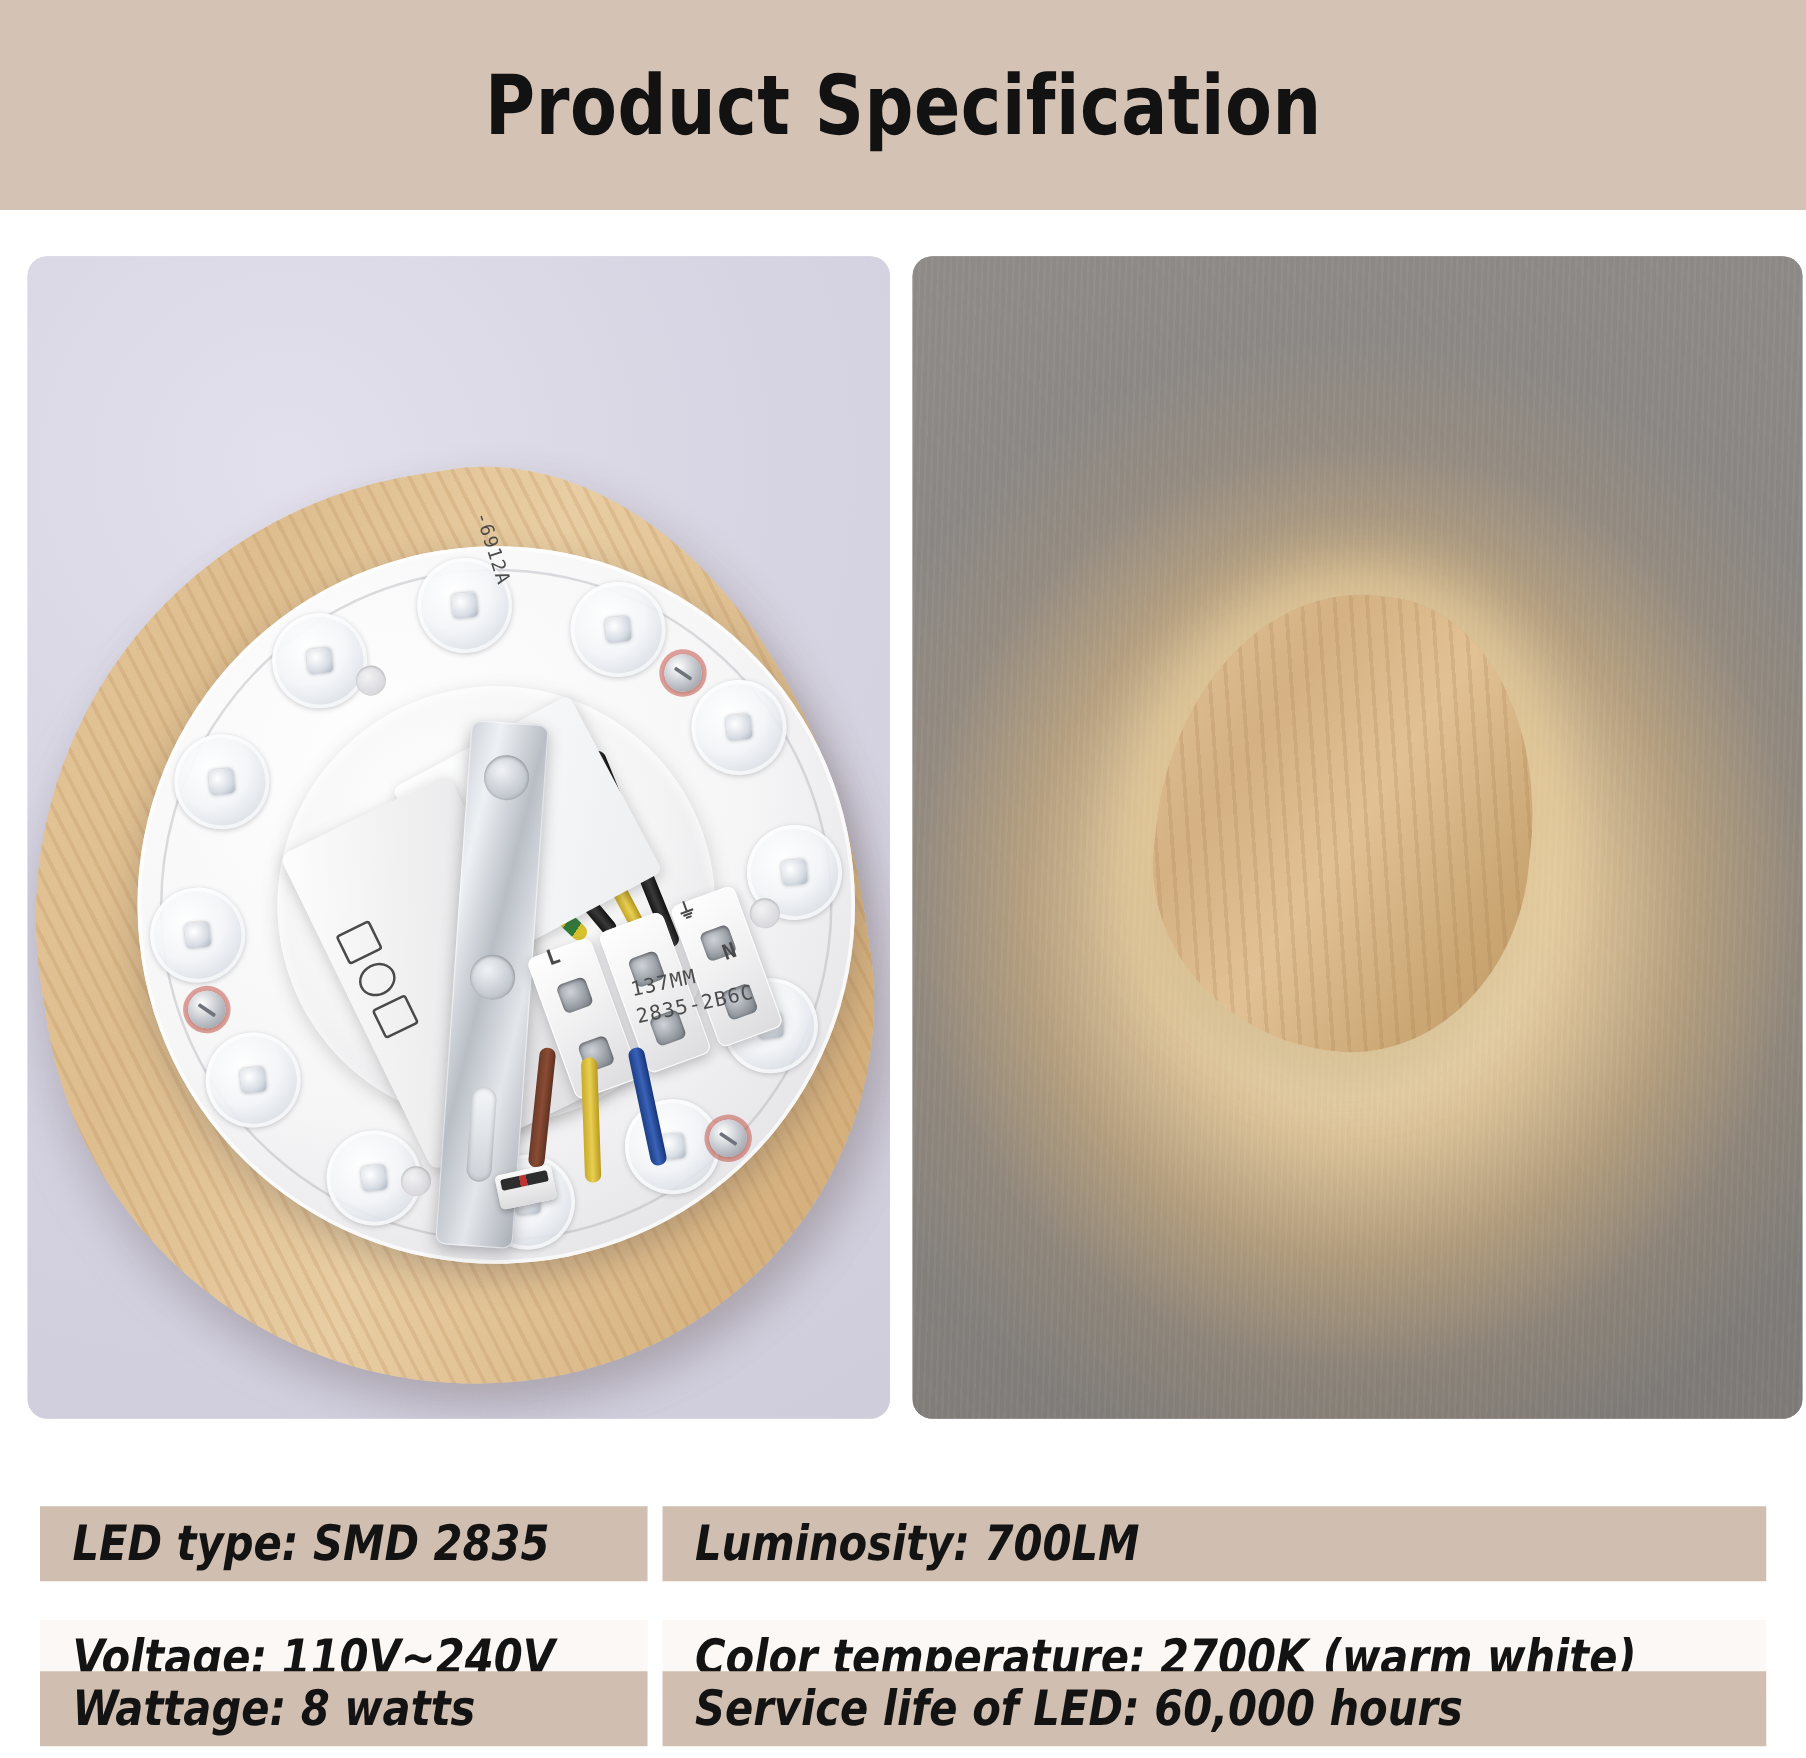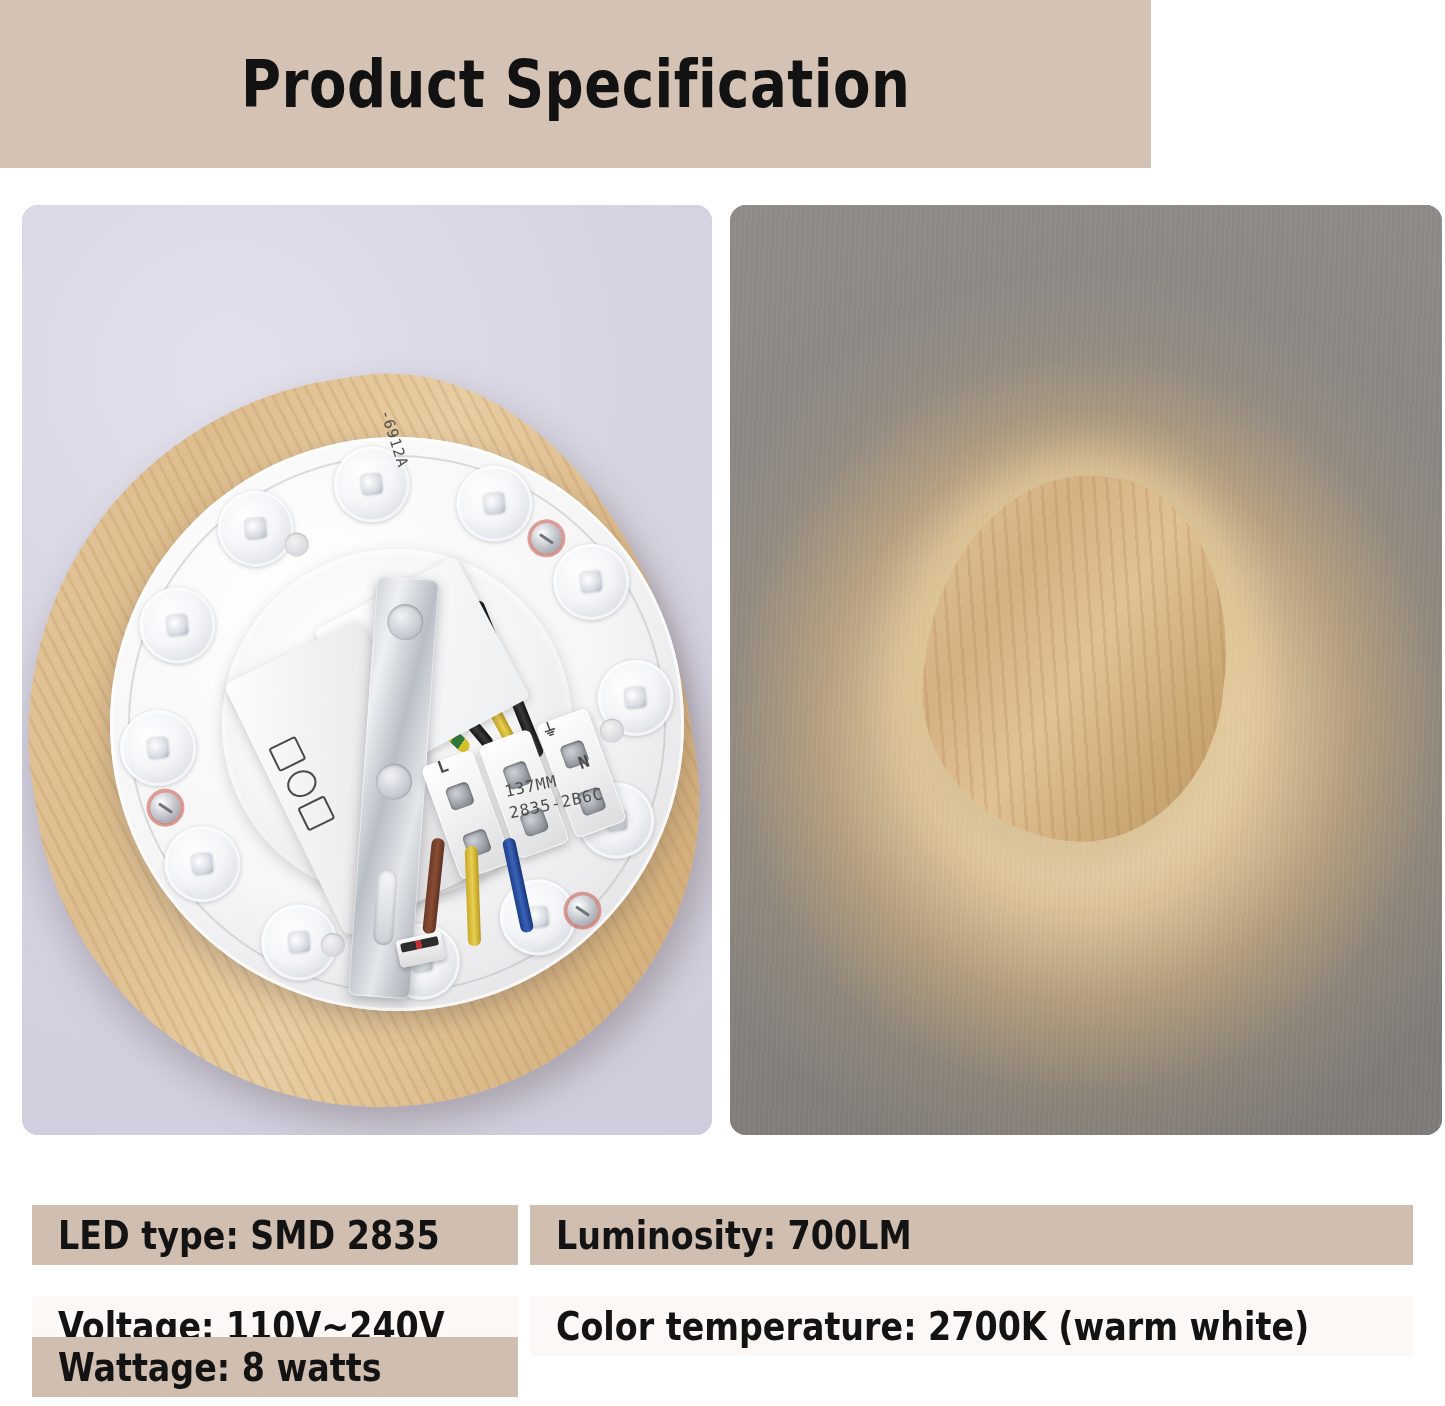--- a/index.html
+++ b/index.html
@@ -6,21 +6,21 @@
   html, body { width:1445px; height:1406px; }
   body {
     background:#ffffff;
     font-family:"Liberation Sans", sans-serif;
     overflow:hidden;
     position:relative;
   }
 
   
   .header {
-    position:absolute; left:0; top:0; width:1151px; height:168px;
+    position:absolute; left:0; top:0; width:1445px; height:168px;
     background:#d4c2b4;
     display:flex; align-items:center; justify-content:center;
   }
   .header-title {
     font-family:"DejaVu Sans Condensed","Liberation Sans Narrow","Liberation Sans", sans-serif;
     font-weight:bold;
     font-size:66px;
     letter-spacing:0.5px;
     color:#131212;
     transform:scaleX(0.92);
@@ -252,21 +252,21 @@
     position:absolute; left:52px; bottom:42px;
     color:#171615;
     font-size:38px; line-height:1.42;
     font-weight:500;
     text-shadow:0 1px 2px rgba(255,255,255,0.25);
   }
 
   
   .spec-table {
     position:absolute; left:32px; top:1205px;
-    width:1381px; height:196px;
+    width:1381px; height:196px;font-style:italic;
   }
   .spec-row { position:absolute; left:0; width:100%; height:60px; }
   .spec-row.r0 { top:0px; }
   .spec-row.r1 { top:66px; }
   .spec-row.r2 { top:132px; }
 
   .spec-cell {
     position:absolute; top:0; height:60px;
     display:flex; align-items:center;
     padding-left:26px;
@@ -404,15 +404,18 @@
     </div>
     <div class="spec-cell right tone-light">
       <span class="spec-text">Color temperature: 2700K (warm white)</span>
     </div>
   </div>
 
   <div class="spec-row r2">
     <div class="spec-cell left tone-tan">
       <span class="spec-text">Wattage: 8 watts</span>
     </div>
+    <div class="spec-cell right tone-tan">
+      <span class="spec-text">Service life of LED: 60,000 hours</span>
+    </div>
   </div>
 
 </div>
 
 </body></html>

